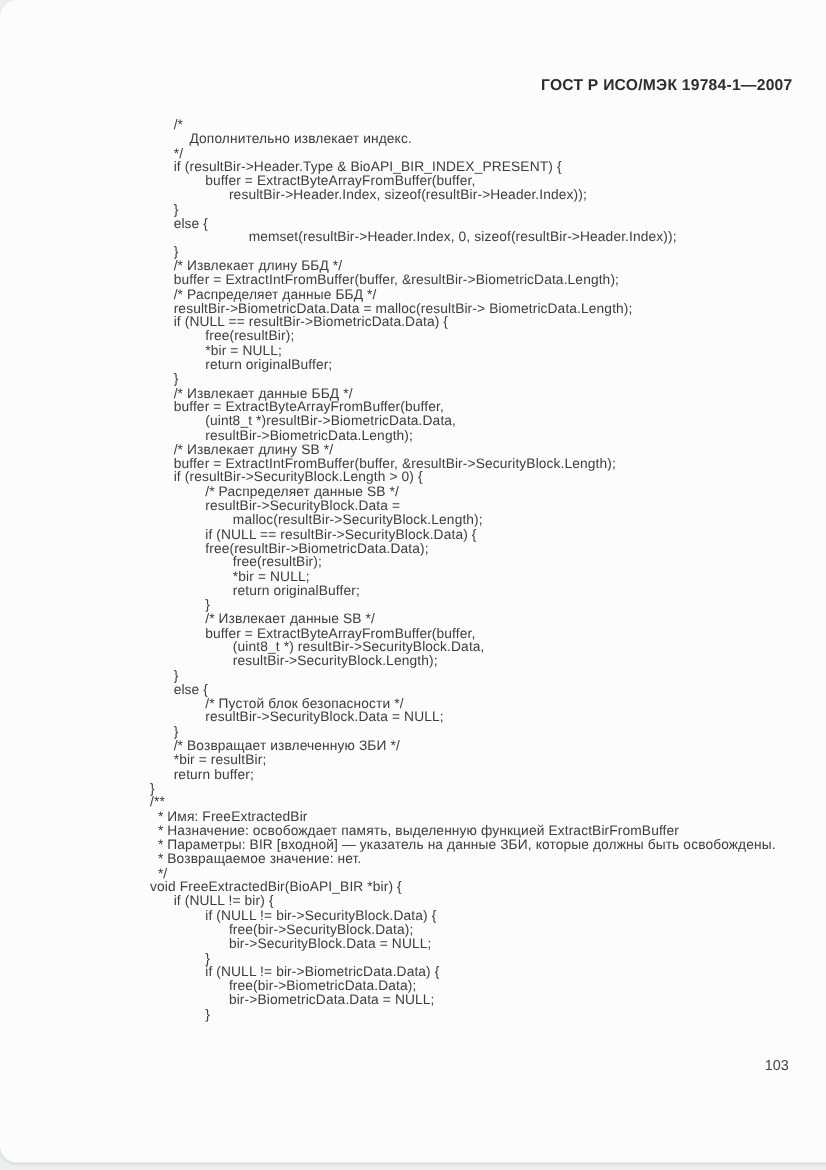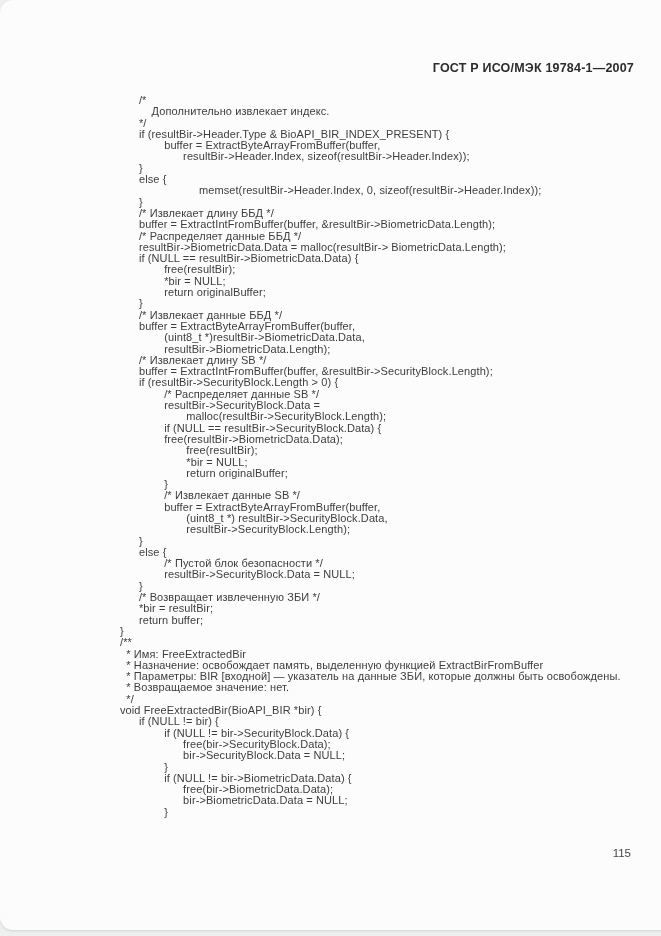--- a/index.html
+++ b/index.html
@@ -116,14 +116,14 @@
       if (NULL != bir) {
               if (NULL != bir-&gt;SecurityBlock.Data) {
                     free(bir-&gt;SecurityBlock.Data);
                     bir-&gt;SecurityBlock.Data = NULL;
               }
               if (NULL != bir-&gt;BiometricData.Data) {
                     free(bir-&gt;BiometricData.Data);
                     bir-&gt;BiometricData.Data = NULL;
               }</pre>
 
-  <div class="page-number">115</div>
+  <div class="page-number">103</div>
 </div>
 
 </body></html>

